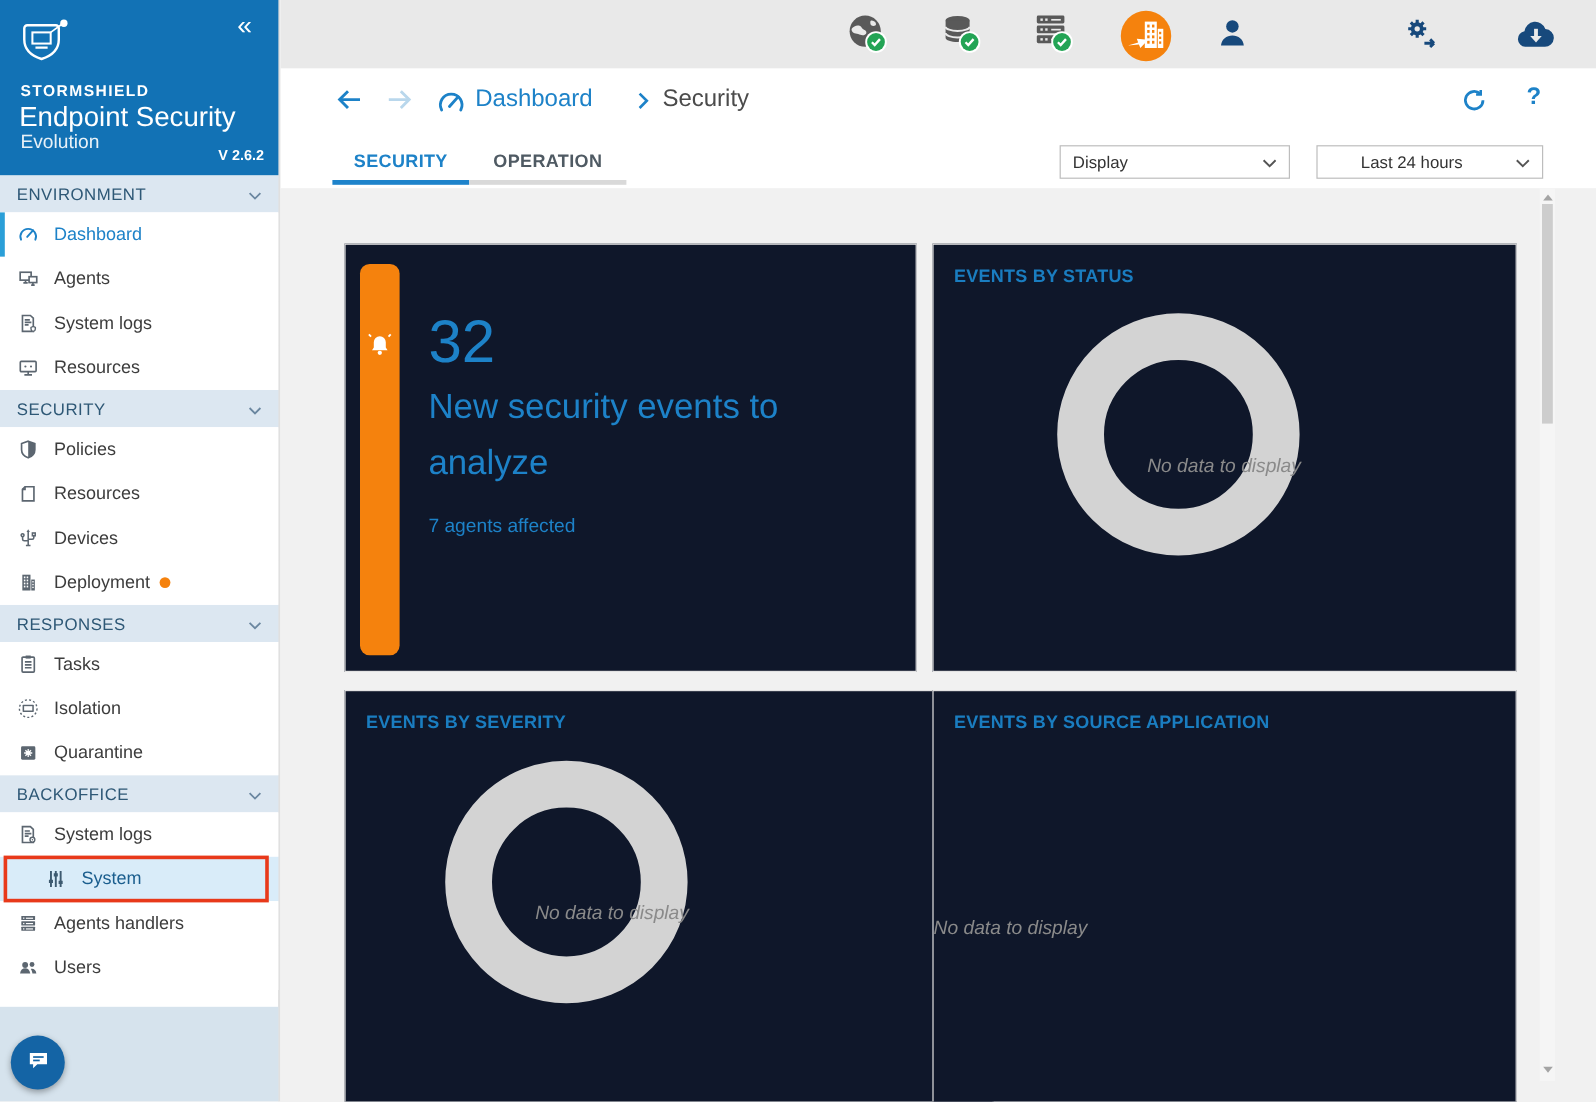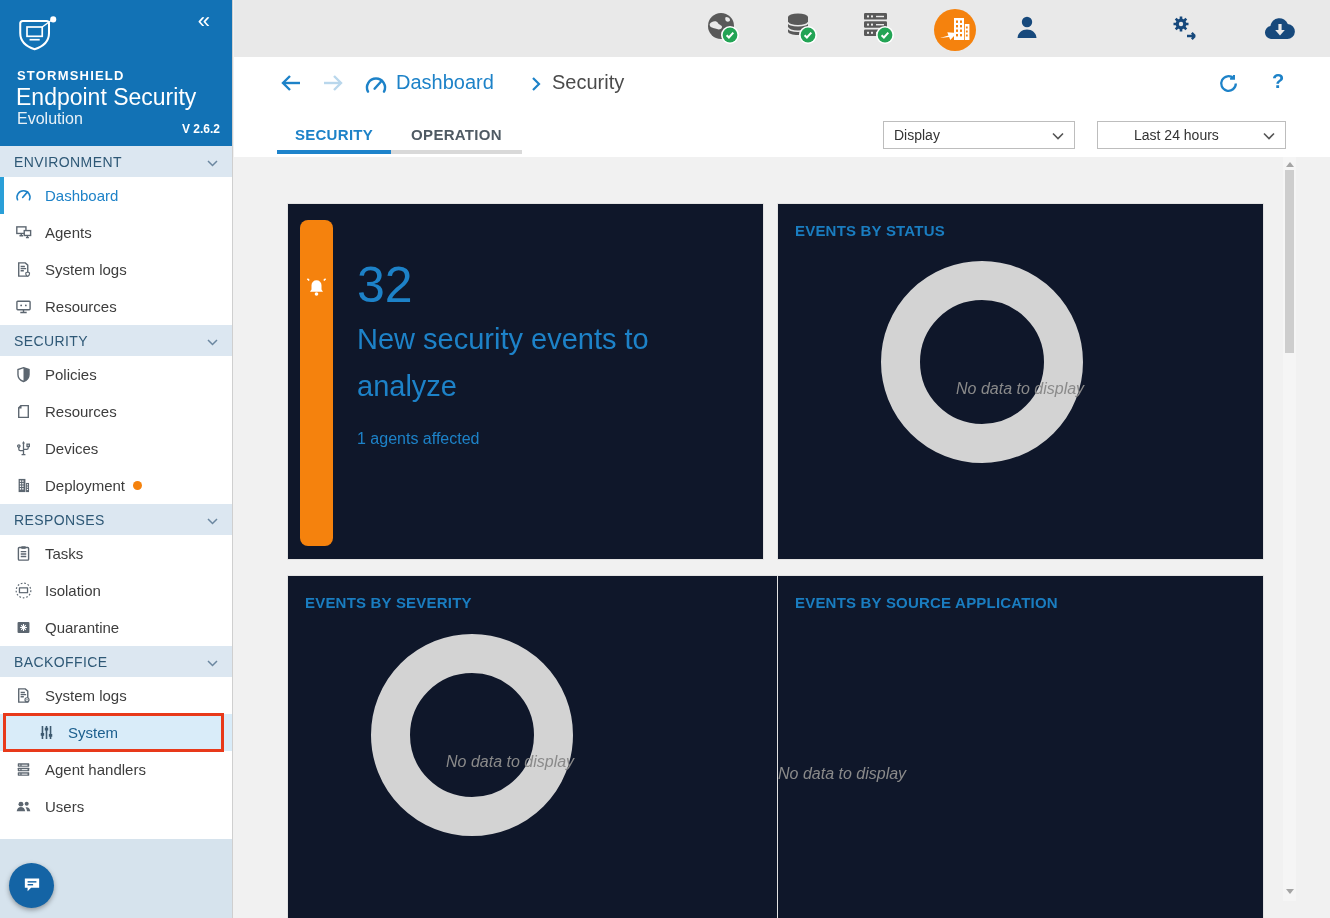--- a/index.html
+++ b/index.html
@@ -310,21 +310,21 @@
               <g fill="#fff">
                 <rect x="4" y="3.4" width="1" height="1"></rect>
                 <rect x="4" y="7.6" width="1" height="1"></rect>
                 <rect x="4" y="11.8" width="1" height="1"></rect>
                 <rect x="6.2" y="3.5" width="5.6" height=".9"></rect>
                 <rect x="6.2" y="7.7" width="5.6" height=".9"></rect>
                 <rect x="6.2" y="11.9" width="5.6" height=".9"></rect>
               </g>
             </svg>
           </span>
-          <span>Agent handlers</span>
+          <span>Agents handlers</span>
         </div>
         <div class="nav-item">
           <span class="nav-icon">
             <svg viewBox="0 0 16 16" fill="currentColor">
               <circle cx="5.6" cy="5.8" r="2.3"></circle>
               <path d="M1.6 12.4c.3-2.6 2-4 4-4s3.7 1.4 4 4z"></path>
               <circle cx="11" cy="5.4" r="1.9"></circle>
               <path d="M10 9c.4-.1.7-.2 1-.2 1.7 0 3.1 1.2 3.4 3.6h-3.1c-.2-1.4-.6-2.6-1.3-3.4z"></path>
             </svg>
           </span>
@@ -503,21 +503,21 @@
           <span class="alert-bell">
             <svg width="21" height="24" viewBox="0 0 21 24">
               <path d="M10.5 4.2a5 5 0 0 0-5 5v4.4L4 15.8h13l-1.5-2.2V9.2a5 5 0 0 0-5-5z" fill="#fff"></path>
               <circle cx="10.5" cy="18" r="1.8" fill="#fff"></circle>
               <path d="M3.2 4.5 1.4 2.7M17.8 4.5l1.8-1.8" stroke="#fff" stroke-width="1.6"></path>
             </svg>
           </span>
         </div>
         <div class="alert-count">32</div>
         <div class="alert-headline">New security events to analyze</div>
-        <div class="alert-sub">1 agents affected</div>
+        <div class="alert-sub">7 agents affected</div>
       </div>
 
       <div class="card card-status">
         <div class="card-title">EVENTS BY STATUS</div>
         <div class="donut donut-status"></div>
         <div class="empty-text empty-status">No data to display</div>
       </div>
 
       <div class="card card-severity">
         <div class="card-title">EVENTS BY SEVERITY</div>

